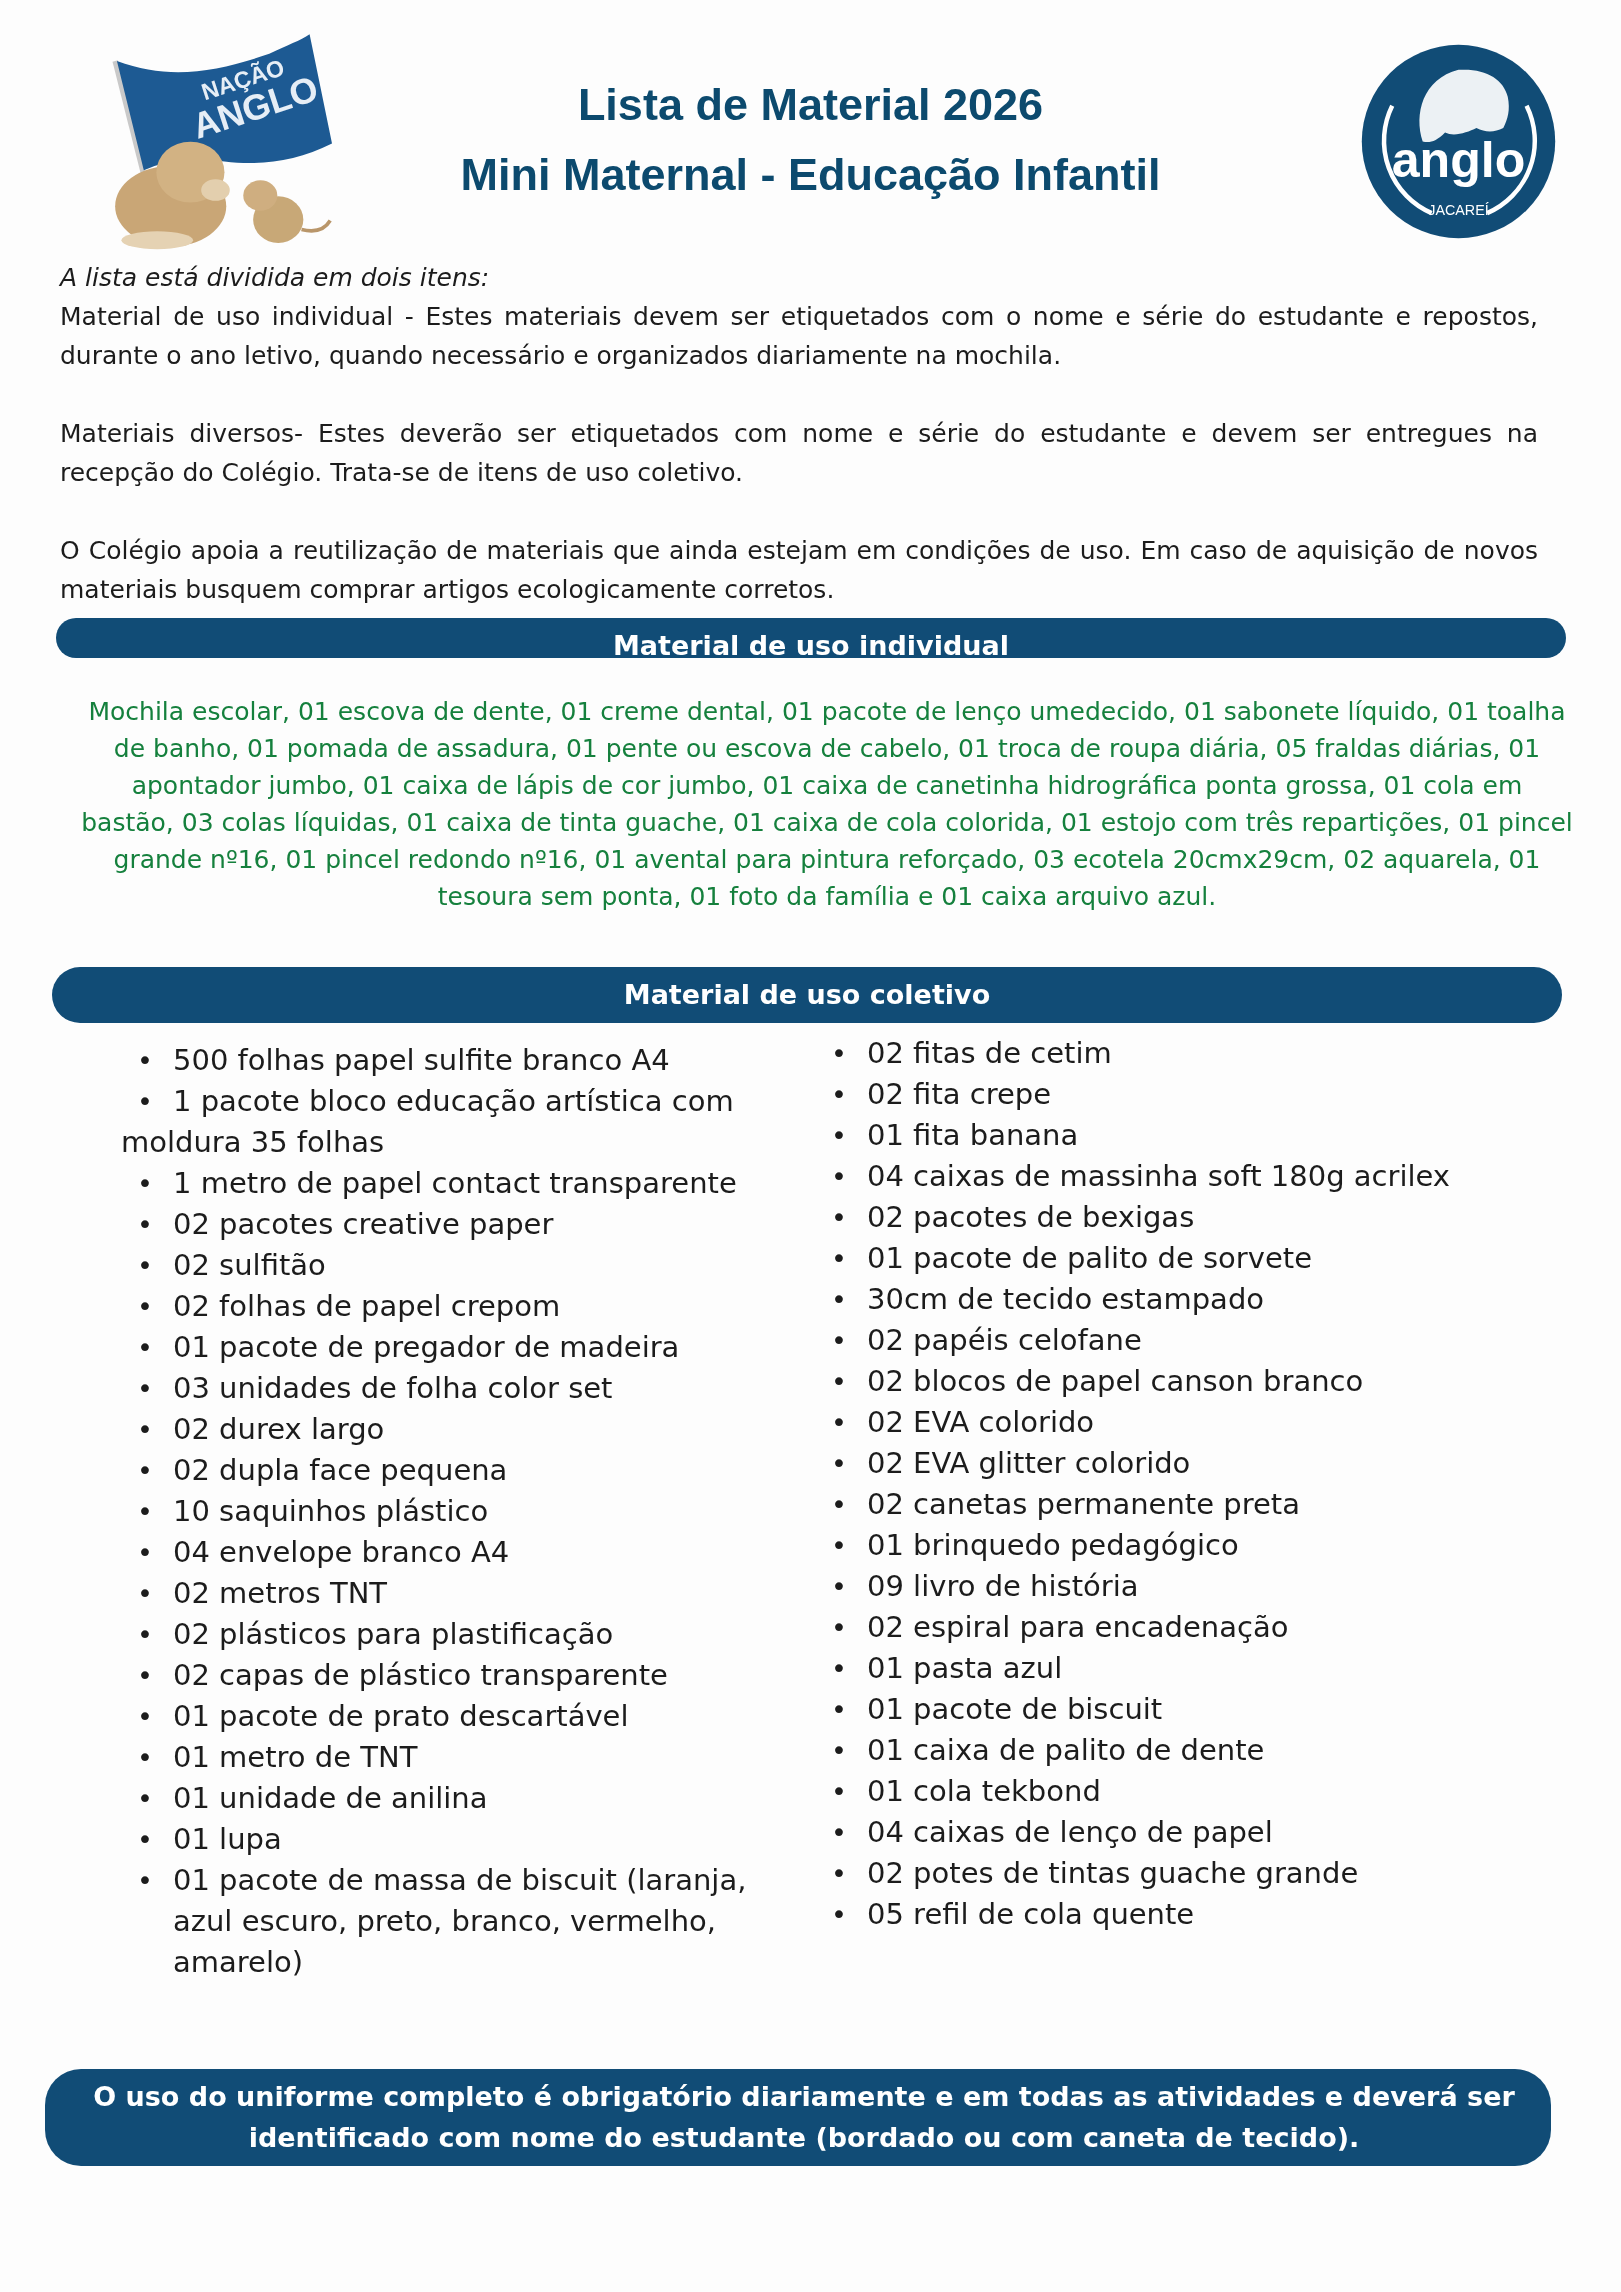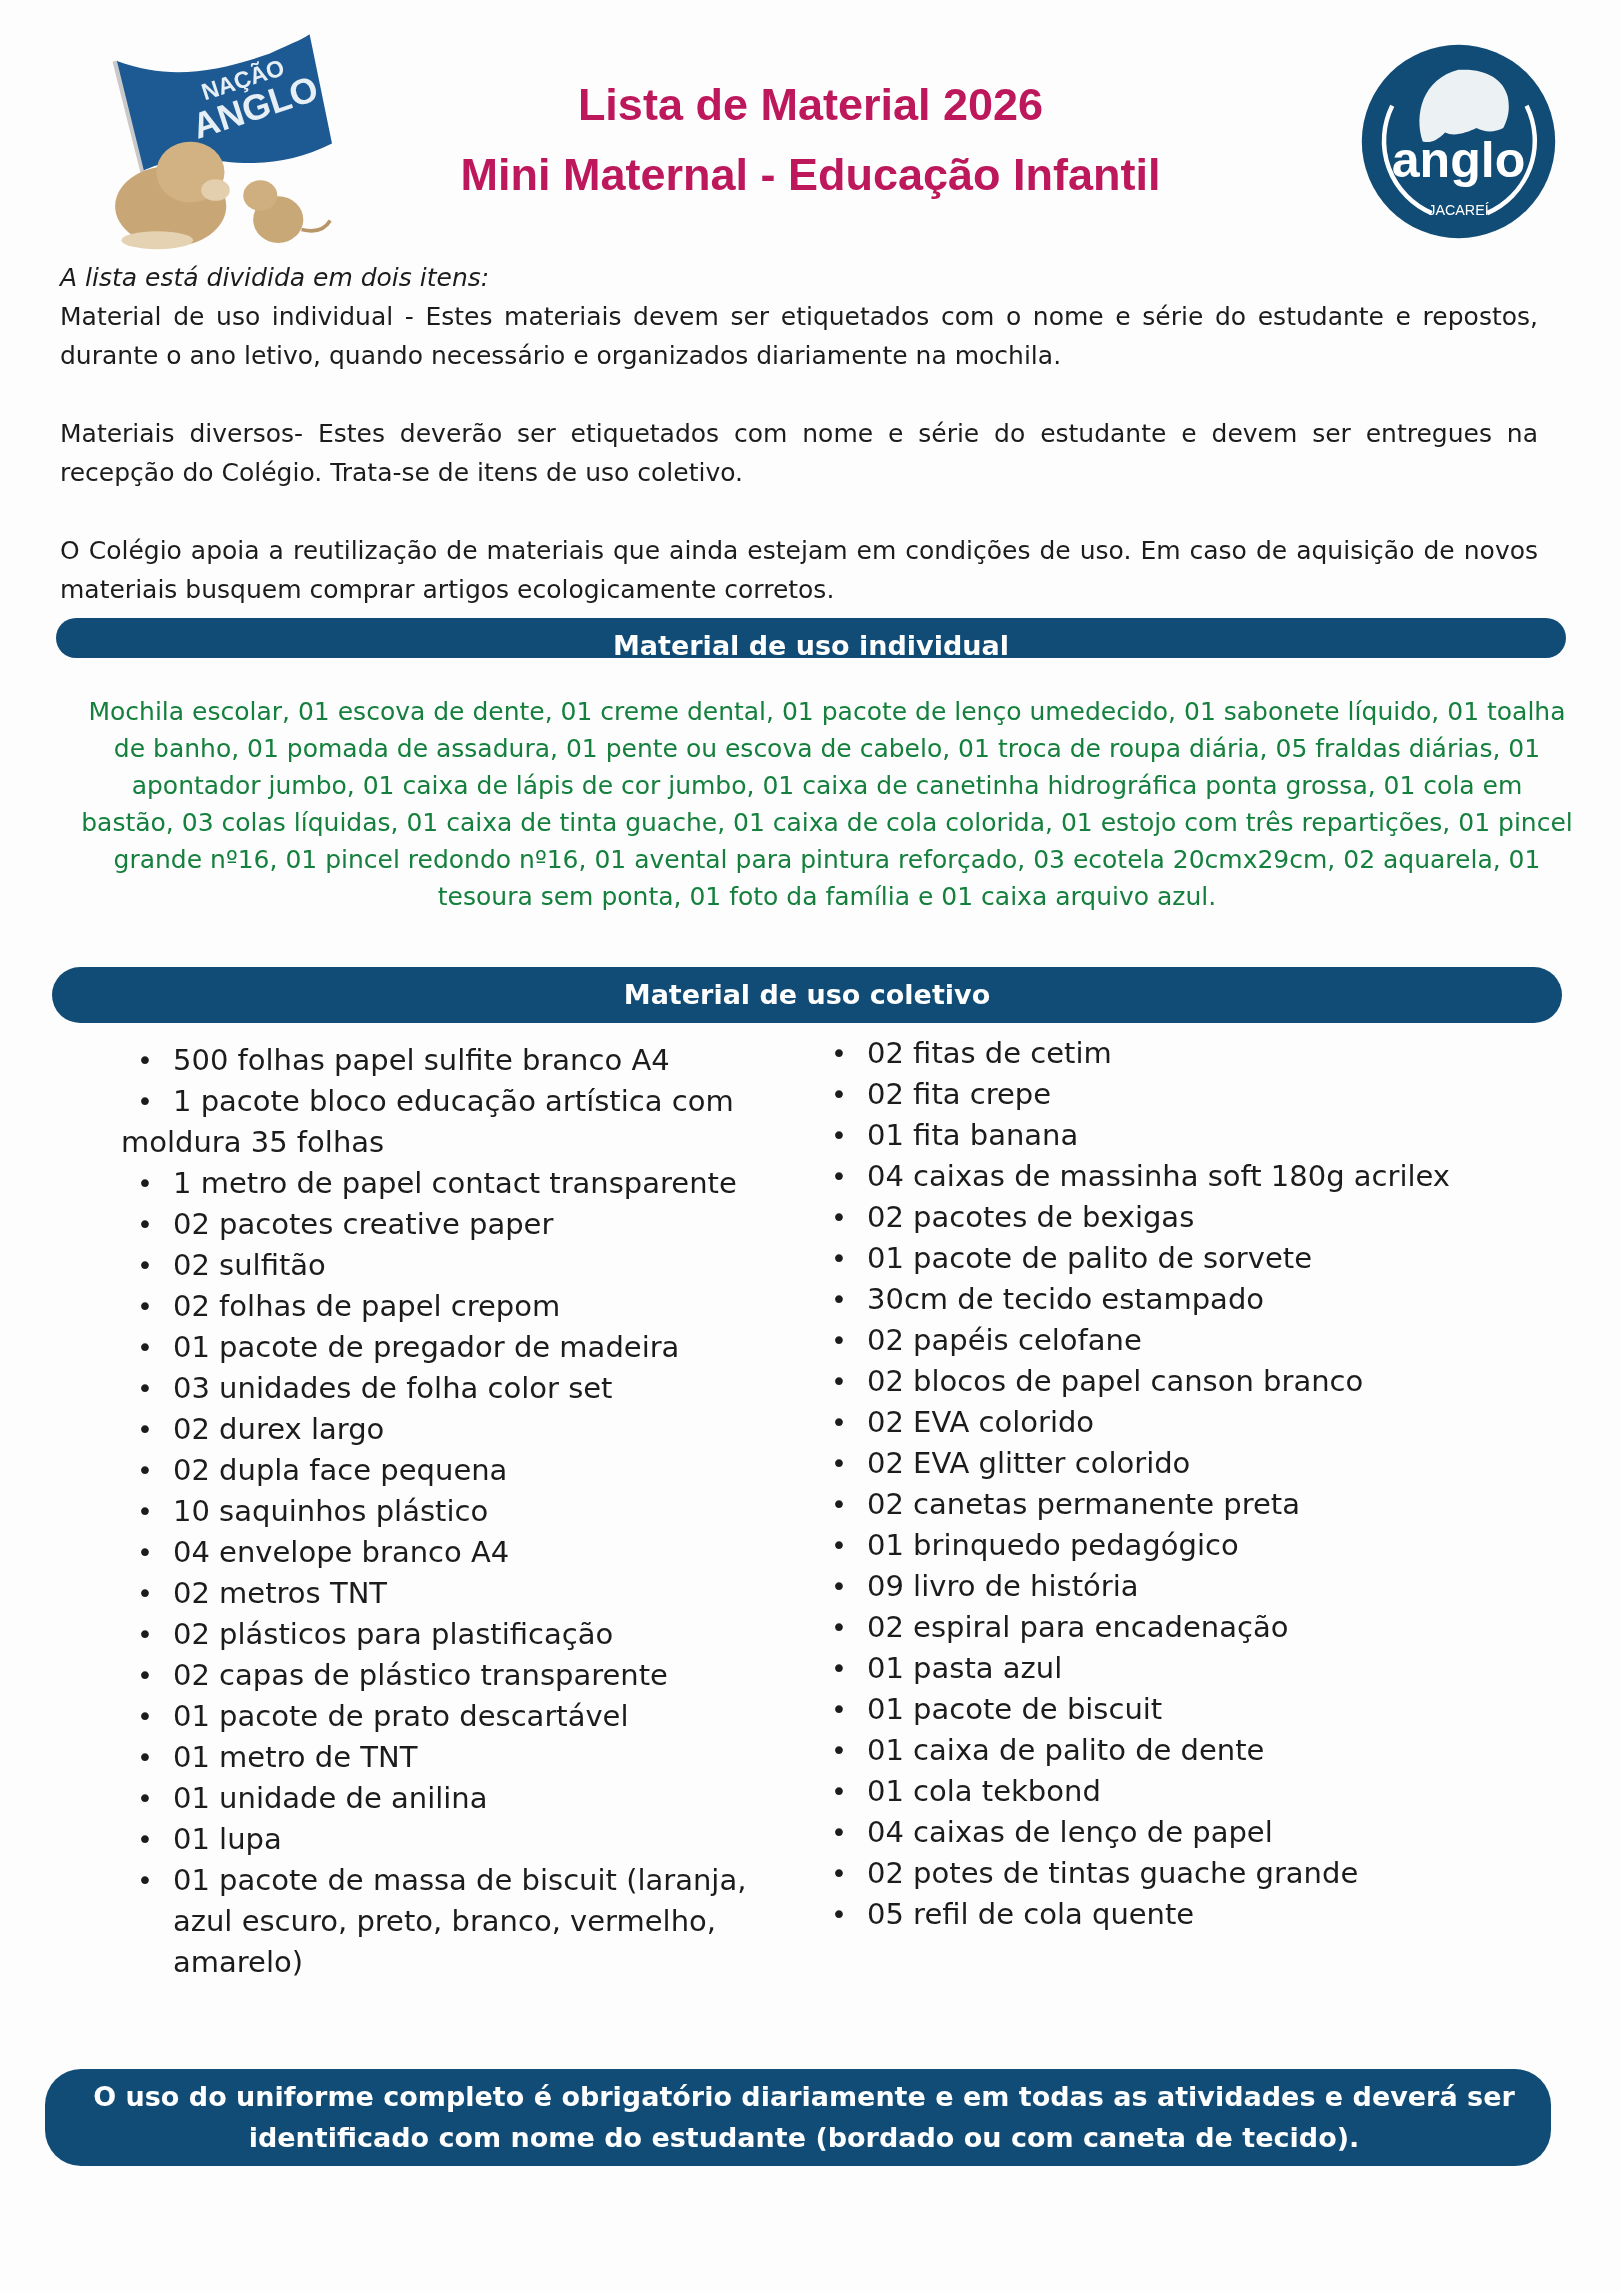--- a/index.html
+++ b/index.html
@@ -4,21 +4,21 @@
 <style>
   html, body { margin: 0; padding: 0; background: #ffffff; }
   body { width: 1621px; height: 2293px; position: relative; overflow: hidden;
          font-family: "DejaVu Sans", sans-serif; color: #1a1a1a; }
   .page { position: absolute; left: 0; top: 0; width: 1621px; height: 2293px; background: #fdfdfd; }
 
   
   .header-illustration { position: absolute; left: 90px; top: 18px; width: 251px; height: 233px; }
   .title { position: absolute; left: 376px; right: 376px; top: 70px; text-align: center;
            font-family: "Liberation Sans", sans-serif; font-weight: bold; font-size: 45px;
-           line-height: 70px; color: #be185d; }
+           line-height: 70px; color: #0c4a6e; }
   .logo { position: absolute; left: 1360px; top: 43px; width: 197px; height: 197px; }
 
   
   .intro { position: absolute; left: 60px; width: 1478px; top: 258px;
            font-family: "DejaVu Sans", sans-serif; font-size: 25px; line-height: 39px; color: #1c1c1c; }
   .intro p { margin: 0; text-align: justify; }
   .intro .gap { height: 39px; }
   .intro em { }
   .intro b { font-weight: normal; }
 

